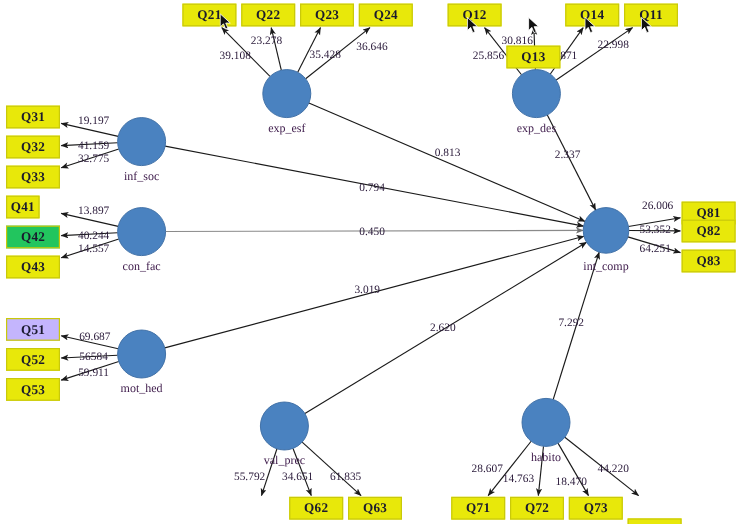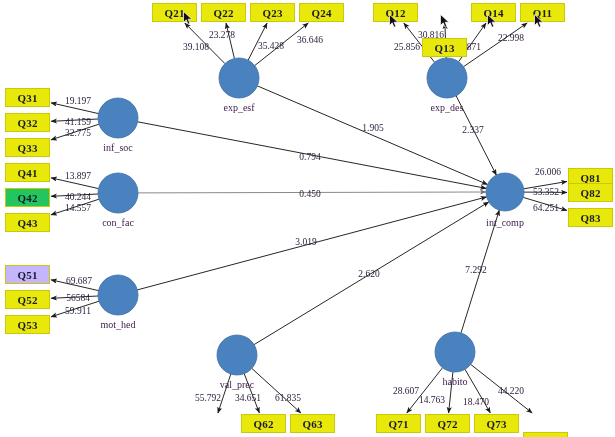--- a/index.html
+++ b/index.html
@@ -98,21 +98,21 @@
       <div class="coef" style="left: 208px; top: 398px; color: rgb(42, 26, 58);">55.792</div>
       <div class="coef" style="left: 248px; top: 398px; color: rgb(42, 26, 58);">34.651</div>
       <div class="coef" style="left: 288px; top: 398px; color: rgb(42, 26, 58);">61.835</div>
       <div class="coef" style="left: 406px; top: 391px; color: rgb(42, 26, 58);">28.607</div>
       <div class="coef" style="left: 432px; top: 400px; color: rgb(42, 26, 58);">14.763</div>
       <div class="coef" style="left: 476px; top: 402px; color: rgb(42, 26, 58);">18.470</div>
       <div class="coef" style="left: 511px; top: 391px; color: rgb(42, 26, 58);">44.220</div>
       <div class="coef" style="left: 548px; top: 172px; color: rgb(42, 26, 58);">26.006</div>
       <div class="coef" style="left: 546px; top: 192px; color: rgb(42, 26, 58);">53.352</div>
       <div class="coef" style="left: 546px; top: 208px; color: rgb(42, 26, 58);">64.251</div>
-      <div class="coef" style="left: 373px; top: 128px; color: rgb(42, 26, 58);">1.905</div>
+      <div class="coef" style="left: 373px; top: 128px; color: rgb(42, 26, 58);">0.813</div>
       <div class="coef" style="left: 473px; top: 130px; color: rgb(42, 26, 58);">2.337</div>
       <div class="coef" style="left: 310px; top: 157px; color: rgb(42, 26, 58);">0.794</div>
       <div class="coef" style="left: 310px; top: 194px; color: rgb(42, 26, 58);">0.450</div>
       <div class="coef" style="left: 306px; top: 242px; color: rgb(42, 26, 58);">3.019</div>
       <div class="coef" style="left: 369px; top: 274px; color: rgb(42, 26, 58);">2.620</div>
       <div class="coef" style="left: 476px; top: 270px; color: rgb(42, 26, 58);">7.292</div>
       <div class="lat-label" style="left: 239px; top: 102px; color: rgb(61, 26, 74);">exp_esf</div>
       <div class="lat-label" style="left: 447px; top: 102px; color: rgb(61, 26, 74);">exp_des</div>
       <div class="lat-label" style="left: 118px; top: 142px; color: rgb(61, 26, 74);">inf_soc</div>
       <div class="lat-label" style="left: 118px; top: 217px; color: rgb(61, 26, 74);">con_fac</div>
@@ -124,21 +124,21 @@
       <div class="ind-box" style="left: 201px; top: 3px; width: 45px; height: 19px; background: rgb(232, 232, 10); border-color: rgb(201, 201, 10); color: rgb(26, 26, 46);">Q22</div>
       <div class="ind-box" style="left: 250px; top: 3px; width: 45px; height: 19px; background: rgb(232, 232, 10); border-color: rgb(201, 201, 10); color: rgb(26, 26, 46);">Q23</div>
       <div class="ind-box" style="left: 299px; top: 3px; width: 45px; height: 19px; background: rgb(232, 232, 10); border-color: rgb(201, 201, 10); color: rgb(26, 26, 46);">Q24</div>
       <div class="ind-box" style="left: 373px; top: 3px; width: 45px; height: 19px; background: rgb(232, 232, 10); border-color: rgb(201, 201, 10); color: rgb(26, 26, 46);">Q12</div>
       <div class="ind-box" style="left: 422px; top: 3px; width: 45px; height: 19px; background: rgb(232, 232, 10); border-color: rgb(201, 201, 10); color: rgb(26, 26, 46); margin-top: 35px;">Q13</div>
       <div class="ind-box" style="left: 471px; top: 3px; width: 45px; height: 19px; background: rgb(232, 232, 10); border-color: rgb(201, 201, 10); color: rgb(26, 26, 46);">Q14</div>
       <div class="ind-box" style="left: 520px; top: 3px; width: 45px; height: 19px; background: rgb(232, 232, 10); border-color: rgb(201, 201, 10); color: rgb(26, 26, 46);">Q11</div>
       <div class="ind-box" style="left: 5px; top: 88px; width: 45px; height: 19px; background: rgb(232, 232, 10); border-color: rgb(201, 201, 10); color: rgb(26, 26, 46);">Q31</div>
       <div class="ind-box" style="left: 5px; top: 113px; width: 45px; height: 19px; background: rgb(232, 232, 10); border-color: rgb(201, 201, 10); color: rgb(26, 26, 46);">Q32</div>
       <div class="ind-box" style="left: 5px; top: 138px; width: 45px; height: 19px; background: rgb(232, 232, 10); border-color: rgb(201, 201, 10); color: rgb(26, 26, 46);">Q33</div>
-      <div class="ind-box" style="left: 5px; top: 163px; width: 45px; height: 19px; background: rgb(232, 232, 10); border-color: rgb(201, 201, 10); color: rgb(26, 26, 46);">Q41</div>
+      <div class="ind-box" style="left: 5px; top: 163px; width: 28px; height: 19px; background: rgb(232, 232, 10); border-color: rgb(201, 201, 10); color: rgb(26, 26, 46);">Q41</div>
       <div class="ind-box" style="left: 5px; top: 188px; width: 45px; height: 19px; background: #22c55e; border-color: rgb(201, 201, 10); color: rgb(26, 26, 46);">Q42</div>
       <div class="ind-box" style="left: 5px; top: 213px; width: 45px; height: 19px; background: rgb(232, 232, 10); border-color: rgb(201, 201, 10); color: rgb(26, 26, 46);">Q43</div>
       <div class="ind-box" style="left: 5px; top: 265px; width: 45px; height: 19px; background: #c4b5fd; border-color: rgb(201, 201, 10); color: rgb(26, 26, 46);">Q51</div>
       <div class="ind-box" style="left: 5px; top: 290px; width: 45px; height: 19px; background: rgb(232, 232, 10); border-color: rgb(201, 201, 10); color: rgb(26, 26, 46);">Q52</div>
       <div class="ind-box" style="left: 5px; top: 315px; width: 45px; height: 19px; background: rgb(232, 232, 10); border-color: rgb(201, 201, 10); color: rgb(26, 26, 46);">Q53</div>
       <div class="ind-box" style="left: 192px; top: 414px; width: 45px; height: 19px; background: rgb(232, 232, 10); border-color: rgb(201, 201, 10); color: rgb(26, 26, 46); margin-top: 42px;">Q61</div>
       <div class="ind-box" style="left: 241px; top: 414px; width: 45px; height: 19px; background: rgb(232, 232, 10); border-color: rgb(201, 201, 10); color: rgb(26, 26, 46);">Q62</div>
       <div class="ind-box" style="left: 290px; top: 414px; width: 45px; height: 19px; background: rgb(232, 232, 10); border-color: rgb(201, 201, 10); color: rgb(26, 26, 46);">Q63</div>
       <div class="ind-box" style="left: 376px; top: 414px; width: 45px; height: 19px; background: rgb(232, 232, 10); border-color: rgb(201, 201, 10); color: rgb(26, 26, 46);">Q71</div>
       <div class="ind-box" style="left: 425px; top: 414px; width: 45px; height: 19px; background: rgb(232, 232, 10); border-color: rgb(201, 201, 10); color: rgb(26, 26, 46);">Q72</div>

